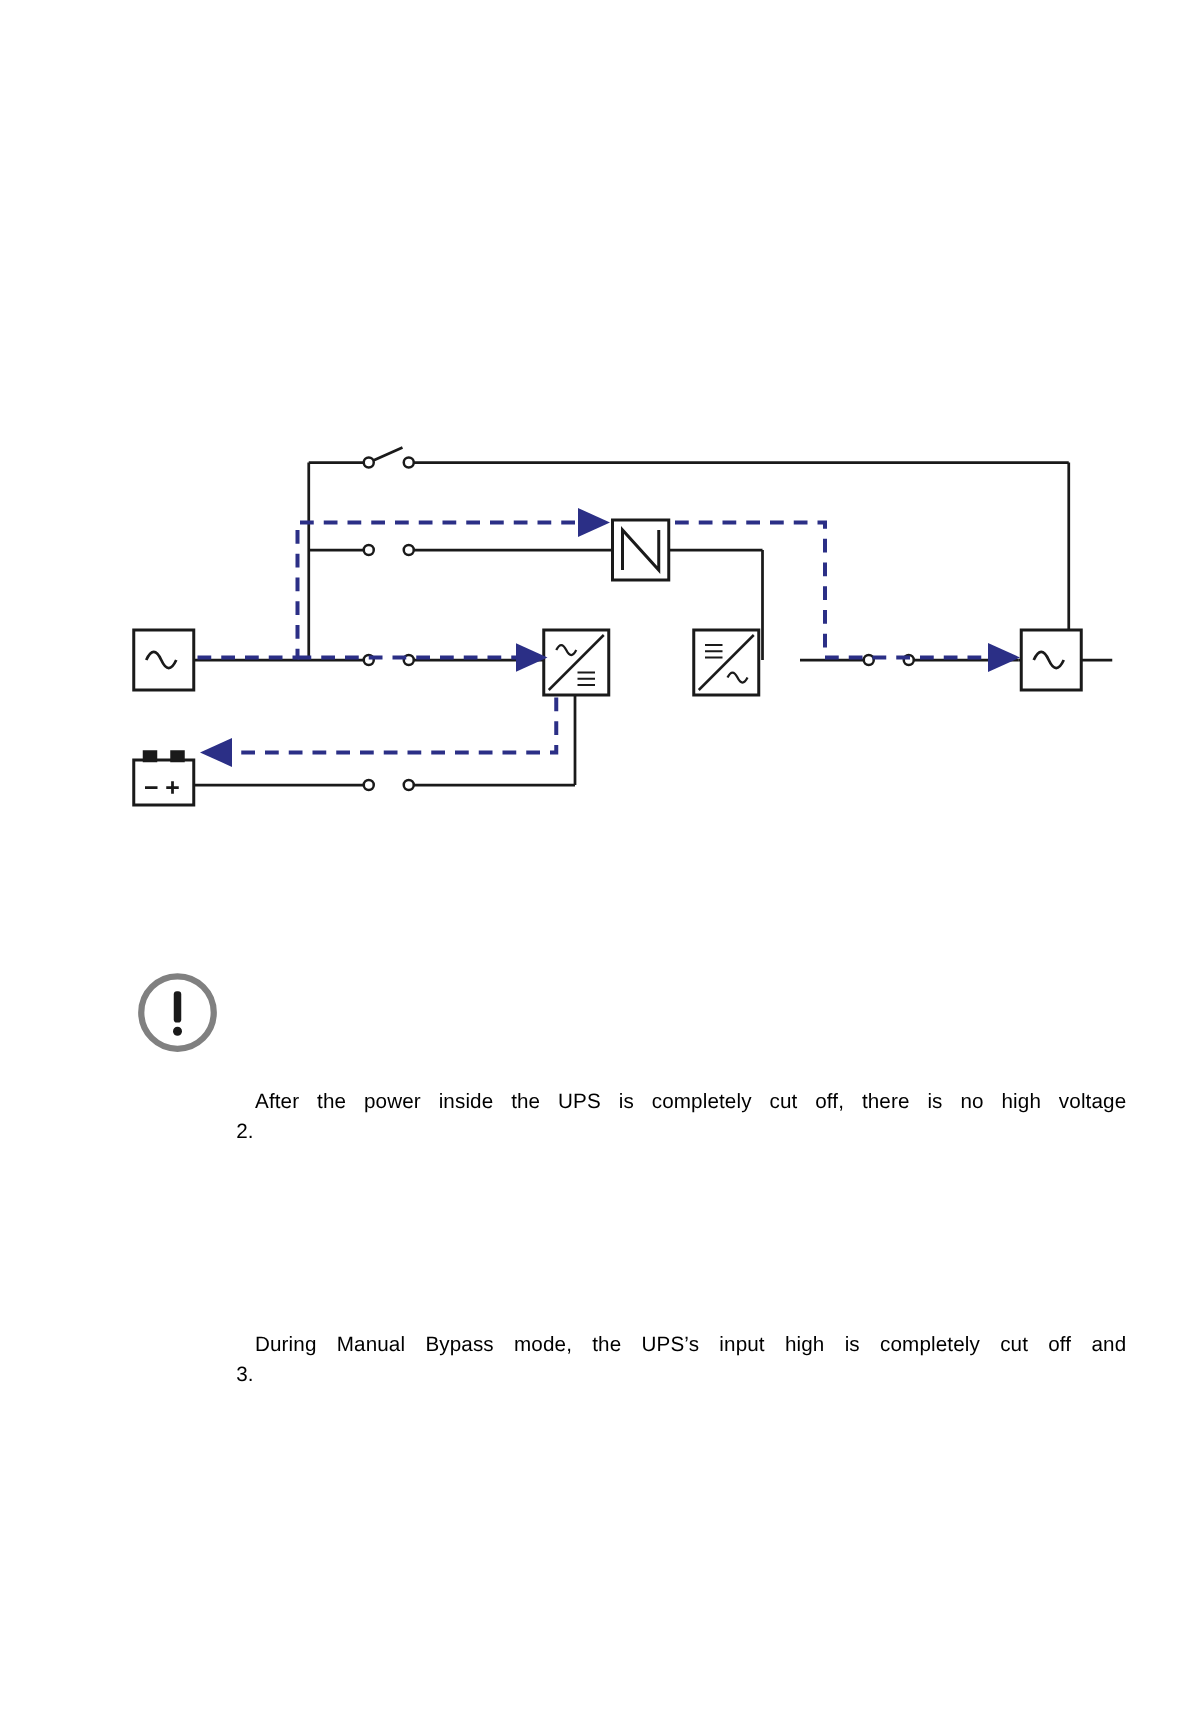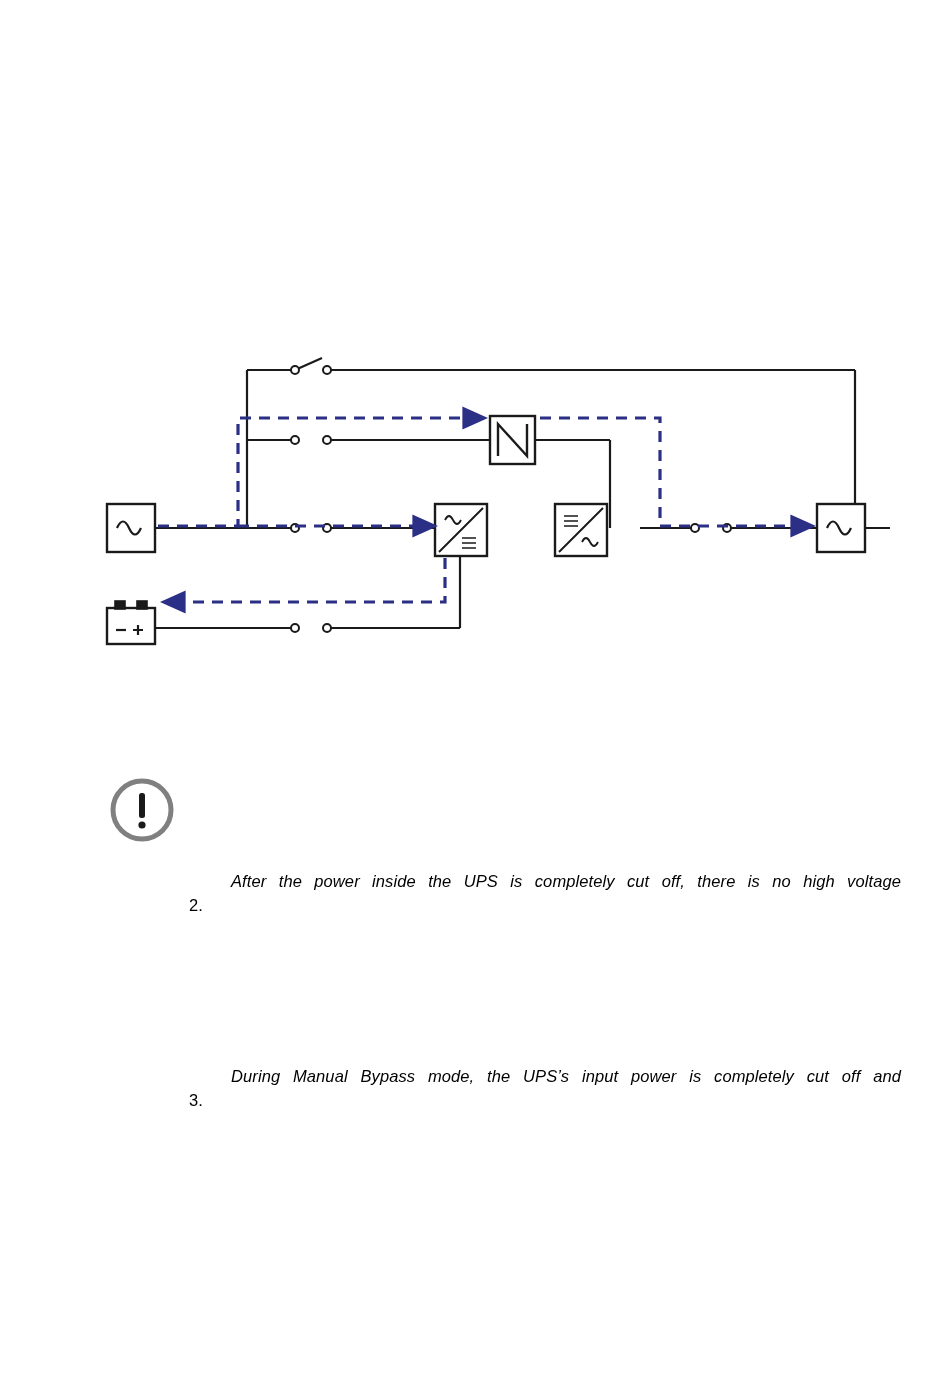--- a/index.html
+++ b/index.html
@@ -51,23 +51,22 @@
   }
   .para-3 {
     left: 189px;
     top: 1088px;
     width: 712px;
   }
   .justified {
     display: block;
     text-align: justify;
     text-align-last: justify;
-    margin-left: 42px;
+    margin-left: 15px;
     margin-top: -24px;
-    font-style: italic;
   }
   .numlabel {
     position: absolute;
     left: 0;
     top: 0;
   }
 </style>
 </head>
 <body>
 
@@ -175,16 +174,16 @@
     </svg>
   </div>
 
   <div class="para para-2">
     <span class="numlabel num">2.</span>
     <span class="justified">After the power inside the UPS is completely cut off, there is no high voltage</span>
   </div>
 
   <div class="para para-3">
     <span class="numlabel num">3.</span>
-    <span class="justified">During Manual Bypass mode, the UPS’s input power is completely cut off and</span>
+    <span class="justified">During Manual Bypass mode, the UPS’s input high is completely cut off and</span>
   </div>
 
 </div>
 
 </body></html>

